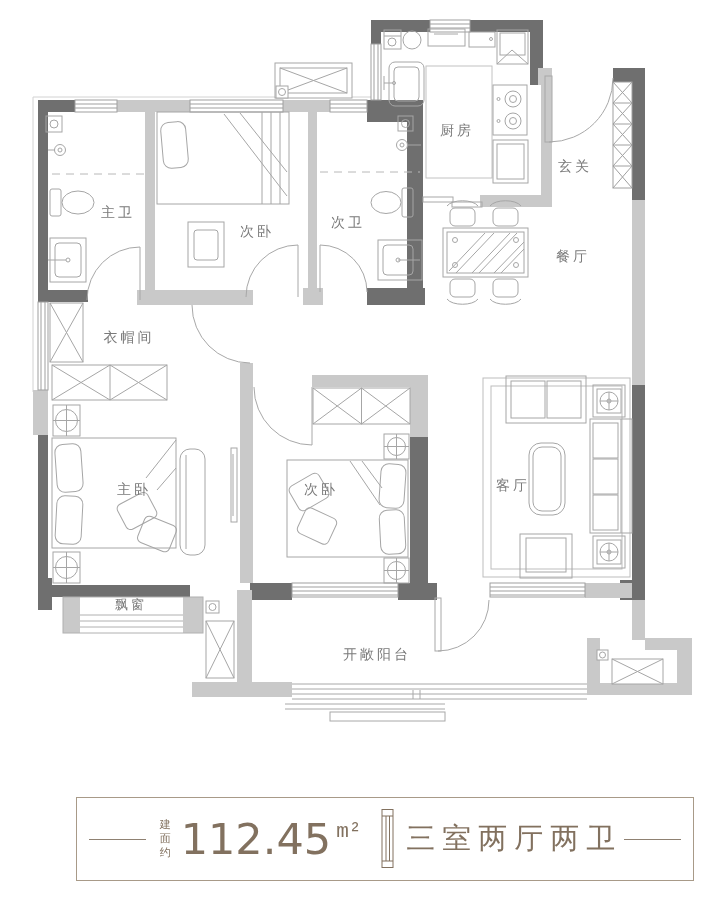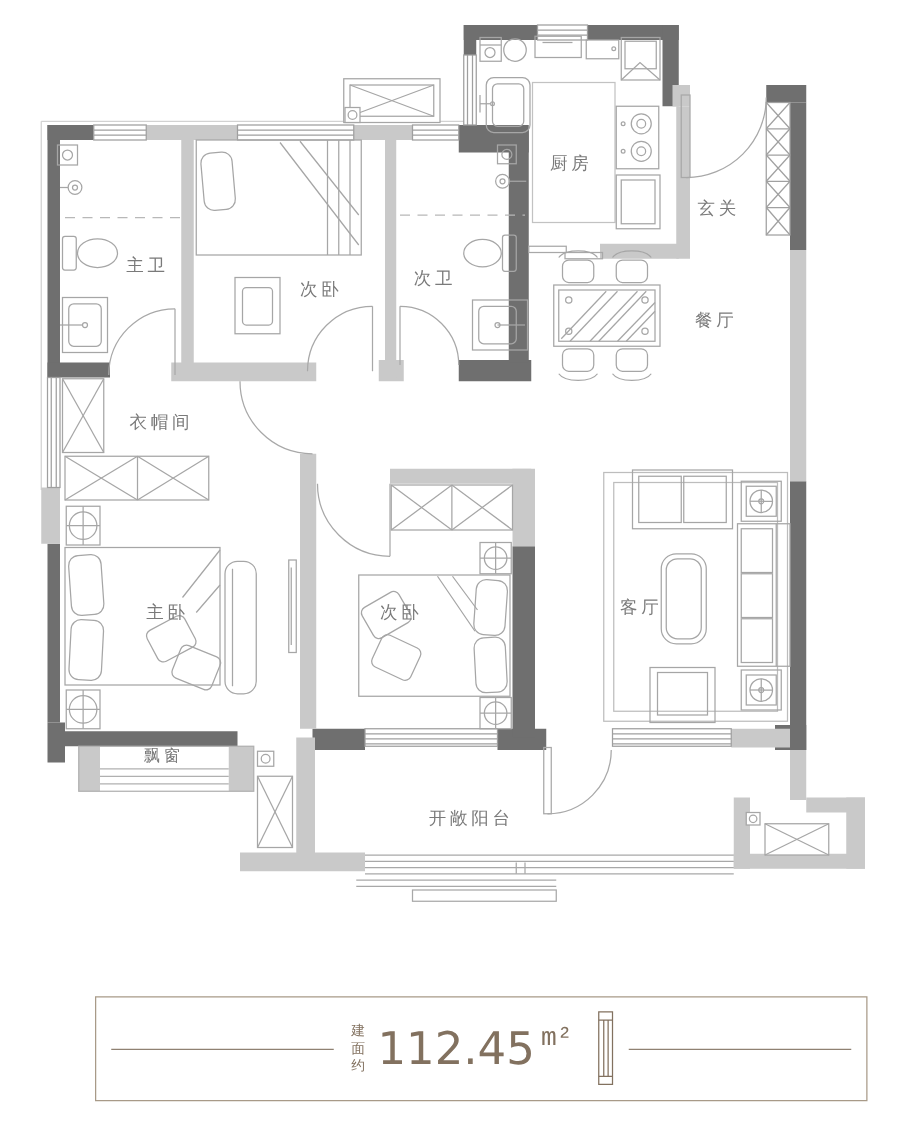--- a/index.html
+++ b/index.html
@@ -8,21 +8,21 @@
   .plan{position:absolute;left:0;top:0;}
   .room-label{font-family:"DejaVu Sans",sans-serif;font-size:14px;fill:#7a7a7a;letter-spacing:3px;}
   .small-label{font-size:13px;}
   
   .banner{position:absolute;left:52px;top:797px;width:618px;height:84px;
           border:1px solid #a89a88;box-sizing:border-box;display:flex;align-items:center;
           padding:0 12px;color:#82715f;margin-left:24px;}
   .hline{flex:1;height:1px;background:#8f8172;}
   .area-prefix{width:13px;font-size:11px;line-height:1.25;margin:0 8px 0 14px;
                word-break:break-all;letter-spacing:0;}
-  .area-value{font-size:36px;letter-spacing:0px;white-space:nowrap;}
+  .area-value{font-size:43px;letter-spacing:0px;white-space:nowrap;}
   .area-unit{font-size:21px;margin:-16px 8px 0 5px;font-family:Liberation Mono, monospace;}
   .ornament{margin:0 10px;flex:0 0 auto;}
   .layout-text{font-size:29px;letter-spacing:7px;white-space:nowrap;margin-right:2px;}
 </style>
 </head>
 <body>
 
 <div class="stage">
 
 <svg class="plan" width="727" height="780" viewBox="0 0 727 780">
@@ -384,16 +384,17 @@
   <div class="area-prefix">建面约</div>
   <div class="area-value">112.45</div>
   <div class="area-unit">m²</div>
   <svg class="ornament" width="17" height="62" viewBox="0 0 17 62">
     <rect x="3" y="1.5" width="11" height="58" fill="none" stroke="#82715f"></rect>
     <line x1="3" y1="8" x2="14" y2="8" stroke="#82715f"></line>
     <line x1="3" y1="53" x2="14" y2="53" stroke="#82715f"></line>
     <line x1="7" y1="8" x2="7" y2="53" stroke="#82715f"></line>
     <line x1="10.5" y1="8" x2="10.5" y2="53" stroke="#82715f"></line>
   </svg>
+  <div class="layout-text">三室两厅两卫</div>
   <div class="hline"></div>
 </div>
 
 </div>
 
 </body></html>

